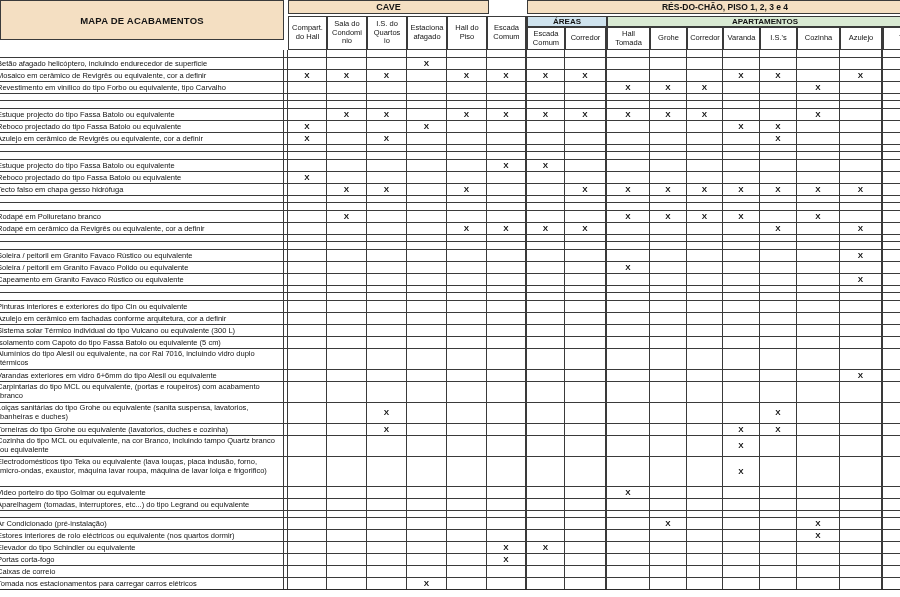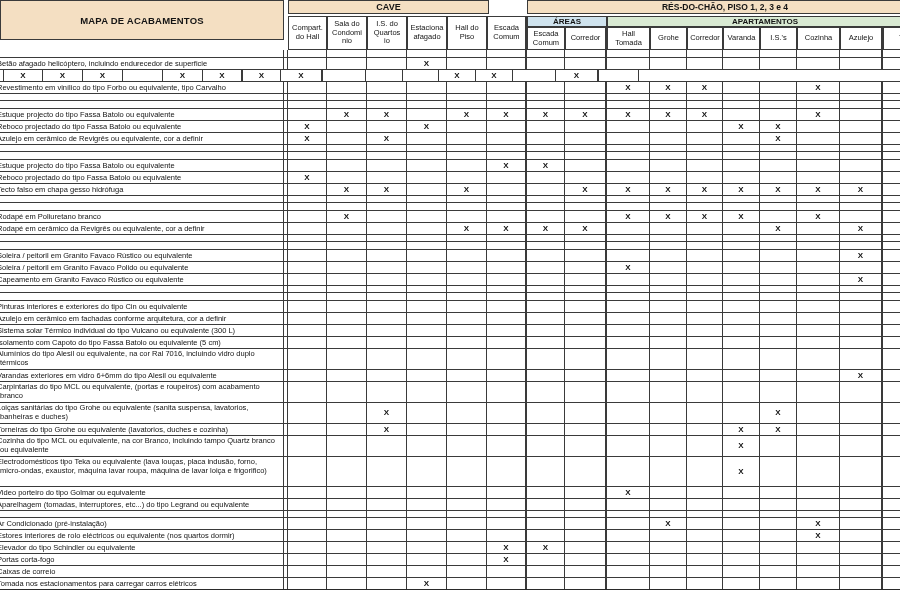--- a/index.html
+++ b/index.html
@@ -127,20 +127,21 @@
         <div class="cell" style="width: 43px;"></div>
         <div class="cell" style="width: 37px;"></div>
         <div class="cell" style="width: 36px;"></div>
         <div class="cell" style="width: 37px;"></div>
         <div class="cell" style="width: 37px;"></div>
         <div class="cell" style="width: 43px;"></div>
         <div class="cell thickR" style="width: 43px;"></div>
         <div class="cell" style="width: 40px;"></div>
       </div>
       <div class="row" style="height: 12px;">
+        <div class="rlabel">Mosaico em cerâmico de Revigrês ou equivalente, cor a definir</div>
         <div class="rgap"></div>
         <div class="cell" style="width: 39px;">
           <span>X</span>
         </div>
         <div class="cell" style="width: 40px;">
           <span>X</span>
         </div>
         <div class="cell" style="width: 40px;">
           <span>X</span>
         </div>

